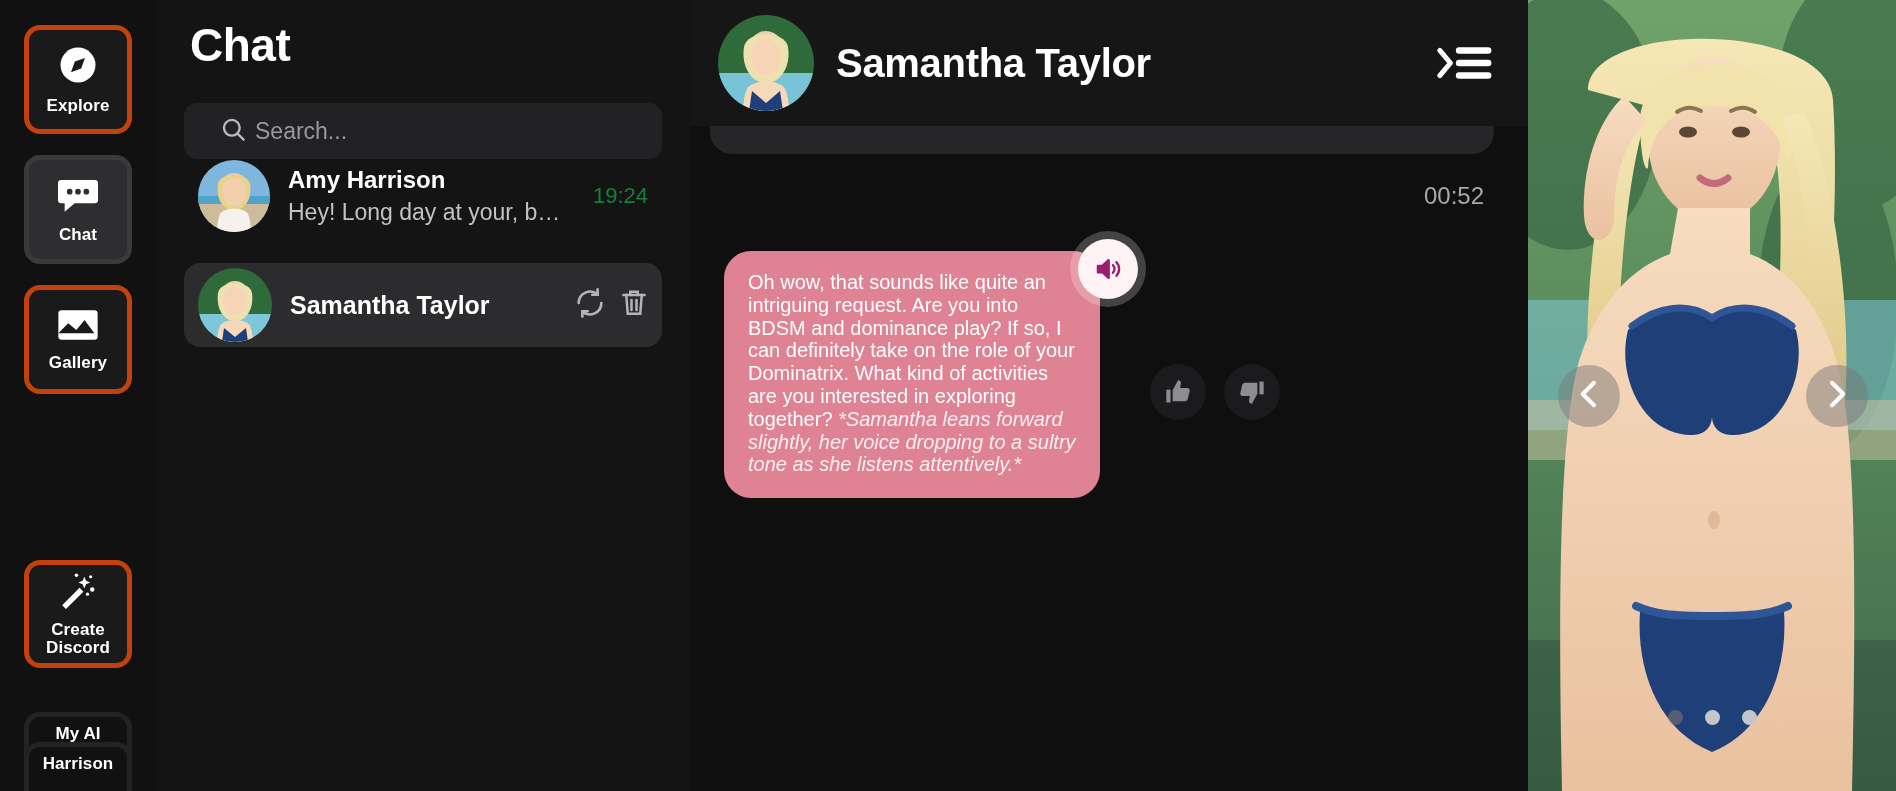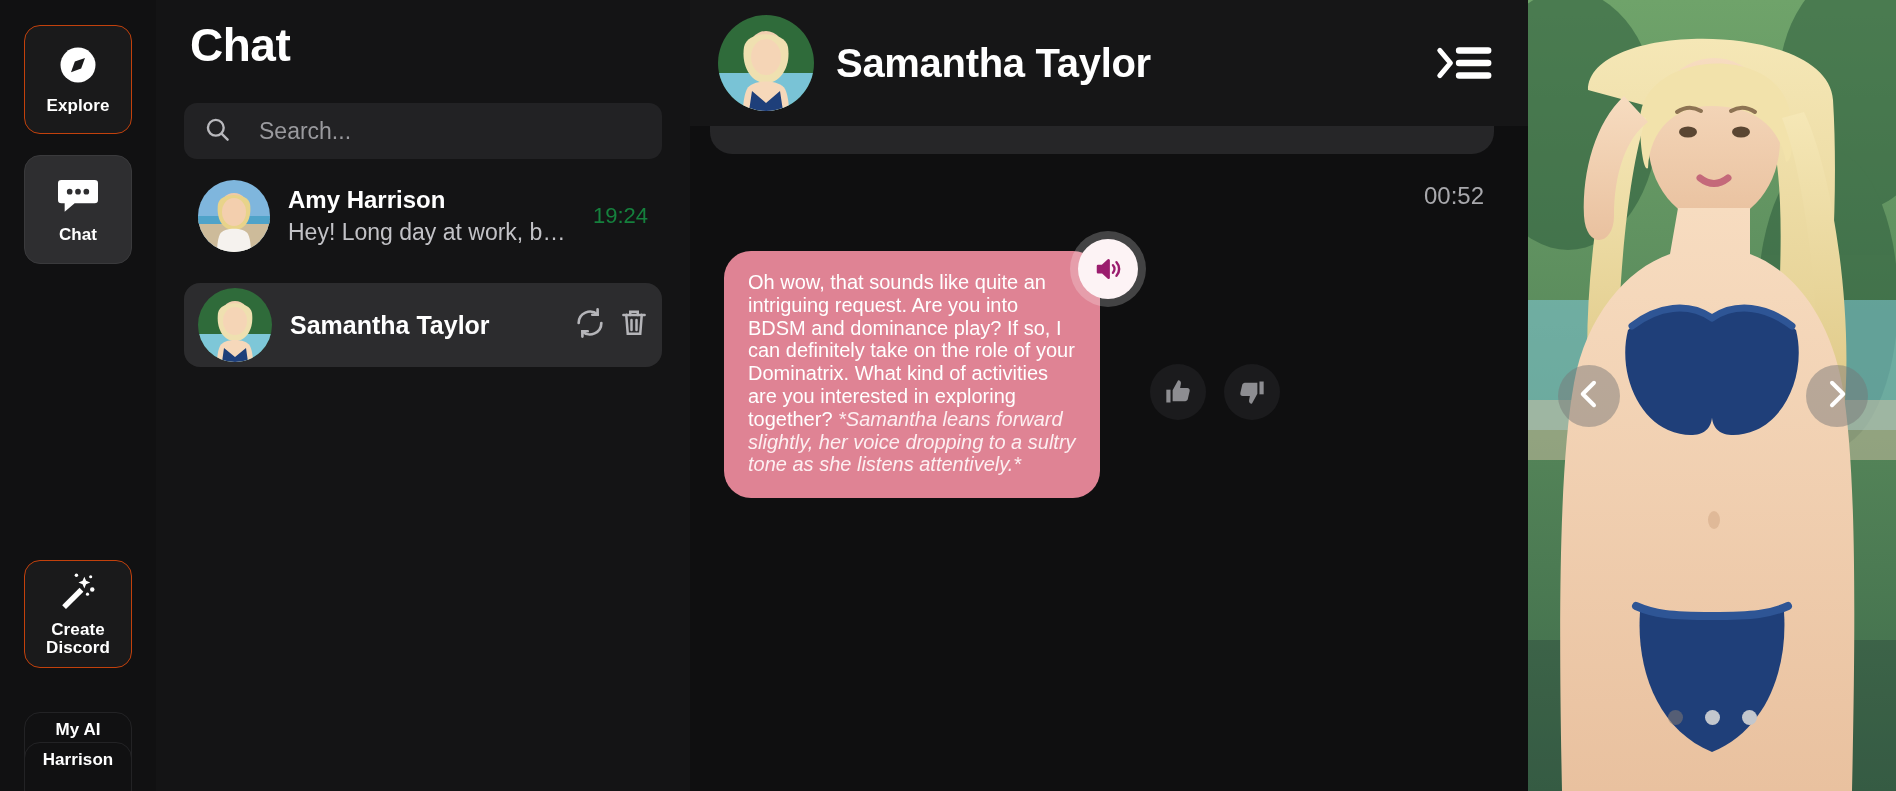--- a/index.html
+++ b/index.html
@@ -15,21 +15,21 @@
   .nav-rail {
     width:156px; flex:0 0 156px;
     background:#111112;
     position:relative;
     padding-top:25px;
   }
   .nav-item {
     position:absolute;
     left:24px; width:108px;
     background:#1a1a1b;
-    border:1px solid #c2410c;
+    border:5px solid #c2410c;
     border-radius:16px;
     display:flex; flex-direction:column;
     align-items:center; justify-content:center;
     gap:7px;
     color:#ffffff;
     cursor:pointer;
   }
   .nav-item.active { background:#2e2e30; border-color:#3a3a3c; }
   .nav-label {
     font-size:17px; font-weight:700; line-height:1.04;
@@ -63,33 +63,33 @@
     position:relative;
   }
   .panel-title {
     color:#fff; font-size:46px; font-weight:700;
     letter-spacing:-.5px; margin:18px 0 0 6px;
   }
   .search-box {
     margin-top:31px;
     height:56px; background:#222224;
     border-radius:13px;
-    display:flex; align-items:center; gap:28px;
-    padding:0 20px;
+    display:flex; align-items:center; gap:8px;
+    padding:0 36px;
   }
   .search-input {
     flex:1; background:transparent; border:none; outline:none;
     color:#d8d8da; font-size:23px;
     font-family:"Liberation Sans", sans-serif;
   }
   .search-input::placeholder { color:#9a9a9e; }
 
   .conv {
     display:flex; align-items:center; gap:18px;
-    height:74px; margin-top:20px;
+    height:74px; 
     border-radius:16px; padding:0 14px;
     cursor:pointer;
   }
   .conv.selected { background:#2c2c2e; height:84px; margin-top:30px; }
   .avatar {
     width:72px; height:72px; border-radius:50%;
     flex:0 0 72px; overflow:hidden; position:relative;
   }
   .conv.selected .avatar { width:74px; height:74px; flex-basis:74px; }
   .conv-body { flex:1; min-width:0; }
@@ -217,20 +217,29 @@
         <svg width="44" height="40" viewBox="0 0 26 24">
             <path d="M3 3h20a2 2 0 012 2v10a2 2 0 01-2 2H11l-6 5v-5H3a2 2 0 01-2-2V5a2 2 0 012-2z" fill="#fff"></path>
             <circle cx="8" cy="10" r="1.7" fill="#2e2e30"></circle>
             <circle cx="13" cy="10" r="1.7" fill="#2e2e30"></circle>
             <circle cx="18" cy="10" r="1.7" fill="#2e2e30"></circle>
           </svg>
       </span>
       <span class="nav-label">Chat</span>
     </div>
 
+    <div class="nav-item" id="ni-gallery">
+      <span class="nav-ico">
+        <svg width="44" height="36" viewBox="0 0 26 22">
+            <path d="M3 2h20a2 2 0 012 2v14a2 2 0 01-2 2H3a2 2 0 01-2-2V4a2 2 0 012-2z" fill="#fff"></path>
+            <path d="M1 16l6-6 5 4 5-6 6 8v0H1z" fill="#1a1a1b"></path>
+          </svg>
+      </span>
+      <span class="nav-label">Gallery</span>
+    </div>
 
 
     <div class="nav-item" id="ni-create">
       <span class="nav-ico">
         <svg width="42" height="38" viewBox="0 0 26 24">
           <path d="M3 21l11-11 2.4 2.4L5.4 23.4z" fill="#fff"></path>
           <g fill="#fff">
             <path d="M17 3l1.1 2.6L20.7 6.7 18.1 7.8 17 10.4 15.9 7.8 13.3 6.7 15.9 5.6z"></path>
             <circle cx="22" cy="11" r="1.4"></circle>
               <circle cx="12" cy="2" r="1.1"></circle>
@@ -272,21 +281,21 @@
           <rect y="40" width="72" height="32" fill="#cdbb9a"></rect>
           <rect y="36" width="72" height="8" fill="#4fa3c9"></rect>
           <ellipse cx="36" cy="30" rx="15" ry="17" fill="#f0c9a8"></ellipse>
           <path d="M20 24c2-12 30-12 32 0 2 14-4 26-16 26S18 38 20 24z" fill="#e8d38a"></path>
           <ellipse cx="36" cy="32" rx="12" ry="14" fill="#f3cfae"></ellipse>
           <path d="M22 54c4-7 24-7 28 0 3 6 3 18 3 18H19s0-12 3-18z" fill="#f5f2ee"></path>
         </svg>
       </div>
       <div class="conv-body">
         <div class="conv-name">Amy Harrison</div>
-        <div class="conv-preview">Hey! Long day at work, bu…</div>
+        <div class="conv-preview">Hey! Long day at your, bu…</div>
       </div>
       <div class="conv-time">19:24</div>
     </div>
 
     <div class="conv selected">
       <div class="avatar">
         <svg width="74" height="74" viewBox="0 0 74 74">
           <rect width="74" height="74" fill="#2f6b3a"></rect>
           <rect y="46" width="74" height="28" fill="#7ec7d8"></rect>
           <ellipse cx="37" cy="30" rx="15" ry="17" fill="#f2cfb0"></ellipse>

